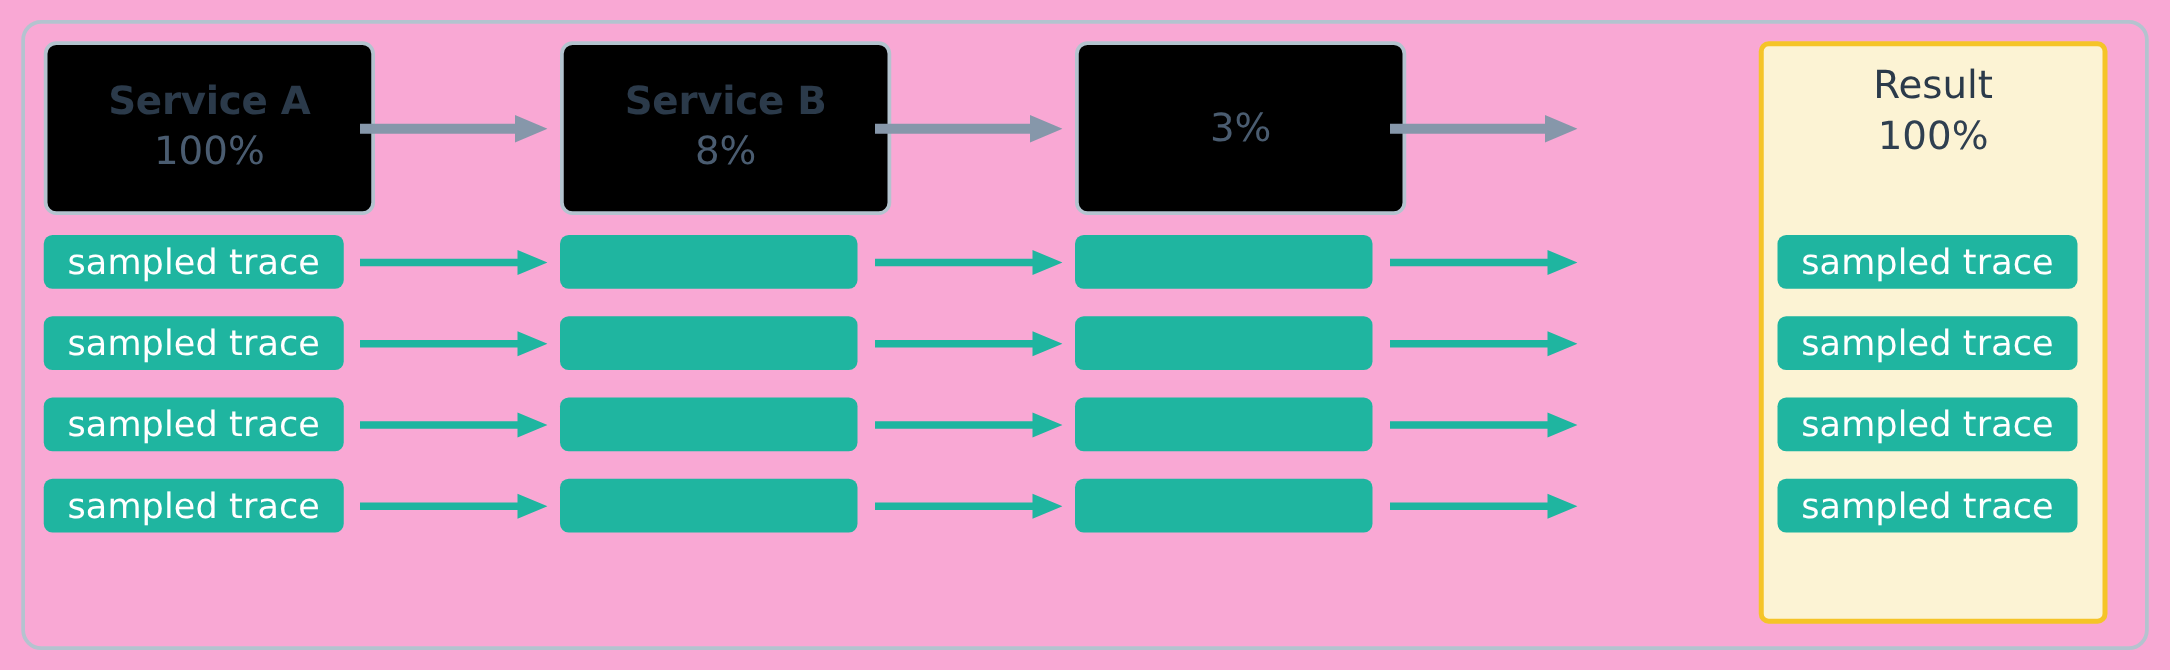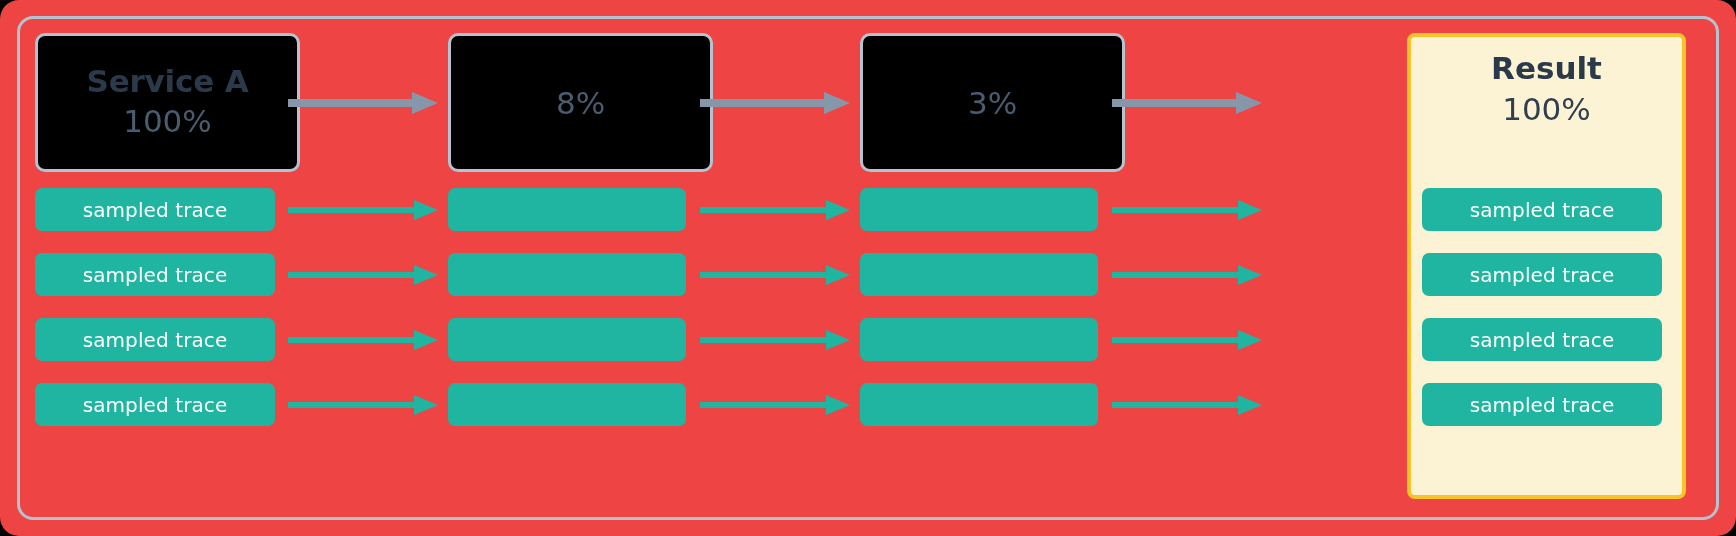--- a/index.html
+++ b/index.html
@@ -11,22 +11,21 @@
     width: 1736px;
     height: 536px;
     font-family: "DejaVu Sans", "Liberation Sans", sans-serif;
     overflow: hidden;
   }
 
   #stage {
     position: relative;
     width: 1736px;
     height: 536px;
-    background: #ef4444;
-    border-radius: 19px;
+    background: #f9a8d4;
   }
 
   
   .outer-frame {
     position: absolute;
     left: 17px;
     top: 16px;
     width: 1702px;
     height: 504px;
     box-sizing: border-box;
@@ -85,21 +84,21 @@
   
   .result-head {
     position: absolute;
     left: 0;
     top: 14px;
     width: 100%;
     text-align: center;
   }
   .result-head .svc-title {
     font-size: 31px;
-    font-weight: bold;
+    font-weight: normal;
     color: #2b3a4a;
     line-height: 1.15;
     display: block;
   }
   .result-head .svc-pct {
     font-size: 31px;
     font-weight: normal;
     color: #2f3f50;
     line-height: 1.25;
     display: block;
@@ -111,21 +110,21 @@
     position: absolute;
     height: 43px;
     border-radius: 7px;
     background: #1fb5a0;
     display: flex;
     align-items: center;
     justify-content: center;
     box-sizing: border-box;
   }
   .trace-bar .trace-label {
-    font-size: 20px;
+    font-size: 28px;
     color: #ffffff;
     font-weight: normal;
     letter-spacing: 0.1px;
   }
   .col-a { left: 35px;  width: 240px; }
   .col-b { left: 448px; width: 238px; }
   .col-c { left: 860px; width: 238px; }
   .col-r { left: 1422px; width: 240px; }
 
   
@@ -145,20 +144,21 @@
 <div id="stage">
 
   <div class="outer-frame"></div>
 
   <div class="svc-box svc-a">
     <span class="svc-title">Service A</span>
     <span class="svc-pct">100%</span>
   </div>
 
   <div class="svc-box svc-b">
+    <span class="svc-title">Service B</span>
     <span class="svc-pct">8%</span>
   </div>
 
   <div class="svc-box svc-c">
     <span class="svc-pct">3%</span>
   </div>
 
   <div class="result-panel">
     <div class="result-head">
       <span class="svc-title">Result</span>

